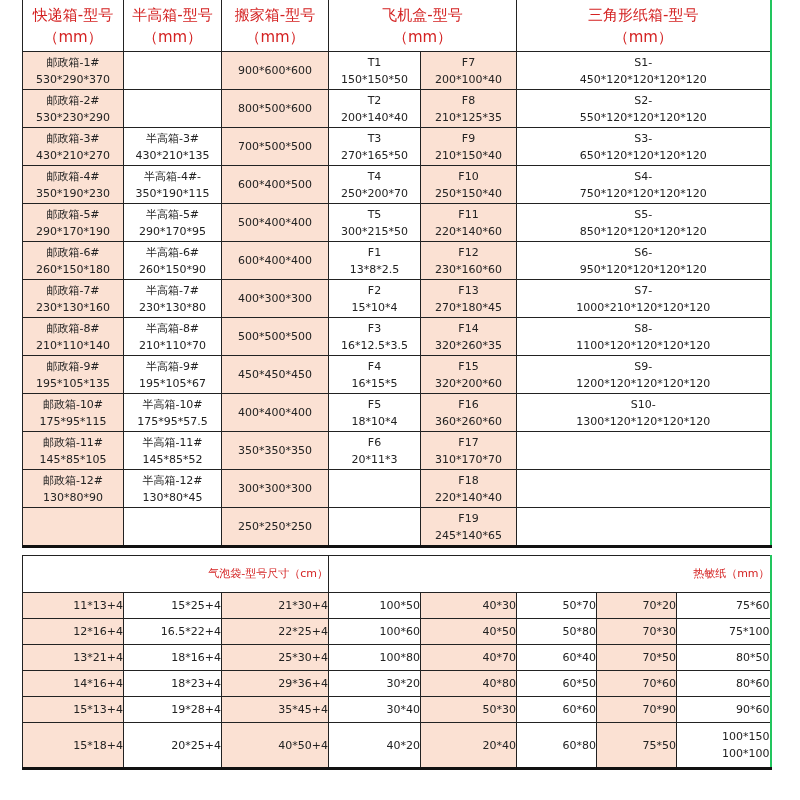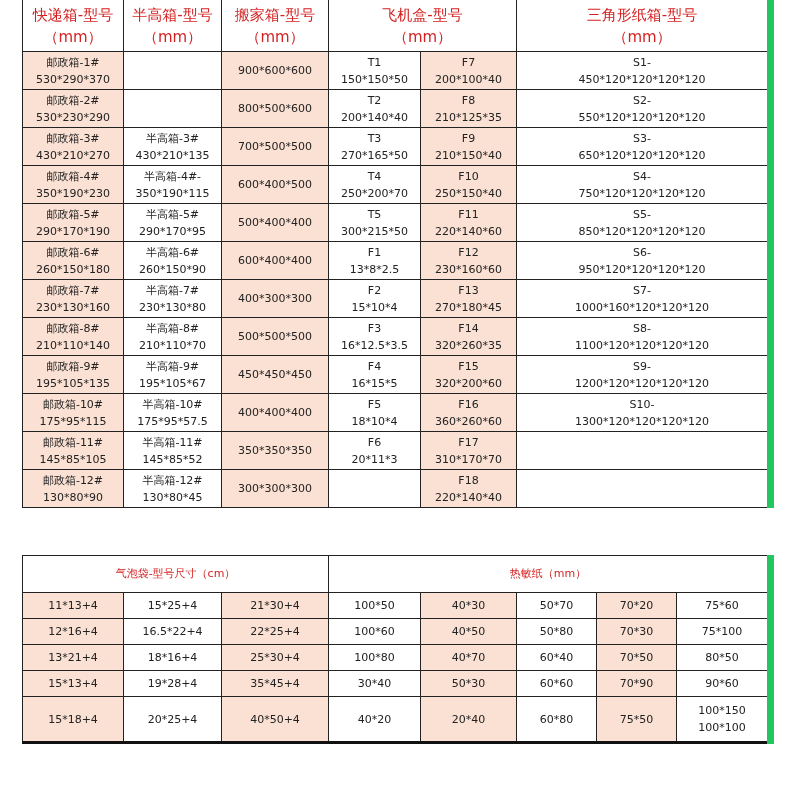--- a/index.html
+++ b/index.html
@@ -12,24 +12,24 @@
   td.hd { color:#d42222; font-size:15px; line-height:22px; font-weight:normal; background:#fff; }
   td.pk { background:#fbe1d3; }
   td.wt { background:#ffffff; }
   .t1 { display:block; }
   .t2 { display:block; }
   .top { position:absolute; left:0; top:0; border-top:none; }
   .top td { height:37px; }
   .top tr.hr td { height:51px; border-top:none; }
   .bot { position:absolute; left:0; top:555px; }
   .bot tr.hr td { height:36px; }
-  .bot td { height:25px; font-size:11px; }
+  .bot td { height:25px; font-size:11px;text-align:right; }
   .bot tr.last td { height:44px; }
   .thick-bottom { border-bottom:3px solid #111; }
-  .right-edge { border-right:7px solid #22c55e; }
+  .right-edge { border-right:2px solid #22c55e; }
 </style>
 </head>
 <body>
 
 <div class="sheet">
 
   <table class="top">
     <colgroup>
       <col style="width:101px">
         <col style="width:98px">
@@ -214,21 +214,21 @@
           <td class="wt">
             <span class="t1">F2</span>
             <span class="t2">15*10*4</span>
           </td>
           <td class="pk">
             <span class="t1">F13</span>
             <span class="t2">270*180*45</span>
           </td>
           <td class="wt right-edge">
             <span class="t1">S7-</span>
-            <span class="t2">1000*160*120*120*120</span>
+            <span class="t2">1000*210*120*120*120</span>
           </td>
         </tr>
         <tr>
           <td class="pk">
             <span class="t1">邮政箱-8#</span>
             <span class="t2">210*110*140</span>
           </td>
           <td class="wt">
             <span class="t1">半高箱-8#</span>
             <span class="t2">210*110*70</span>
@@ -328,20 +328,43 @@
           <td class="pk">300*300*300</td>
           <td class="wt">
             <span class="t1"></span>
             <span class="t2"></span>
           </td>
           <td class="pk">
             <span class="t1">F18</span>
             <span class="t2">220*140*40</span>
           </td>
           <td class="wt right-edge">
+            <span class="t1"></span>
+            <span class="t2"></span>
+          </td>
+        </tr>
+        <tr>
+          <td class="pk thick-bottom">
+            <span class="t1"></span>
+            <span class="t2"></span>
+          </td>
+          <td class="wt thick-bottom">
+            <span class="t1"></span>
+            <span class="t2"></span>
+          </td>
+          <td class="pk thick-bottom">250*250*250</td>
+          <td class="wt thick-bottom">
+            <span class="t1"></span>
+            <span class="t2"></span>
+          </td>
+          <td class="pk thick-bottom">
+            <span class="t1">F19</span>
+            <span class="t2">245*140*65</span>
+          </td>
+          <td class="wt right-edge thick-bottom">
             <span class="t1"></span>
             <span class="t2"></span>
           </td>
         </tr>
       </tbody>
   </table>
 
   <table class="bot">
     <colgroup>
       <col style="width:101px">
@@ -384,20 +407,30 @@
           <td class="pk">13*21+4</td>
           <td class="wt">18*16+4</td>
           <td class="pk">25*30+4</td>
           <td class="wt">100*80</td>
           <td class="pk">40*70</td>
           <td class="wt">60*40</td>
           <td class="pk">70*50</td>
           <td class="wt right-edge">80*50</td>
         </tr>
         <tr>
+          <td class="pk">14*16+4</td>
+          <td class="wt">18*23+4</td>
+          <td class="pk">29*36+4</td>
+          <td class="wt">30*20</td>
+          <td class="pk">40*80</td>
+          <td class="wt">60*50</td>
+          <td class="pk">70*60</td>
+          <td class="wt right-edge">80*60</td>
+        </tr>
+        <tr>
           <td class="pk">15*13+4</td>
           <td class="wt">19*28+4</td>
           <td class="pk">35*45+4</td>
           <td class="wt">30*40</td>
           <td class="pk">50*30</td>
           <td class="wt">60*60</td>
           <td class="pk">70*90</td>
           <td class="wt right-edge">90*60</td>
         </tr>
         <tr class="last">

